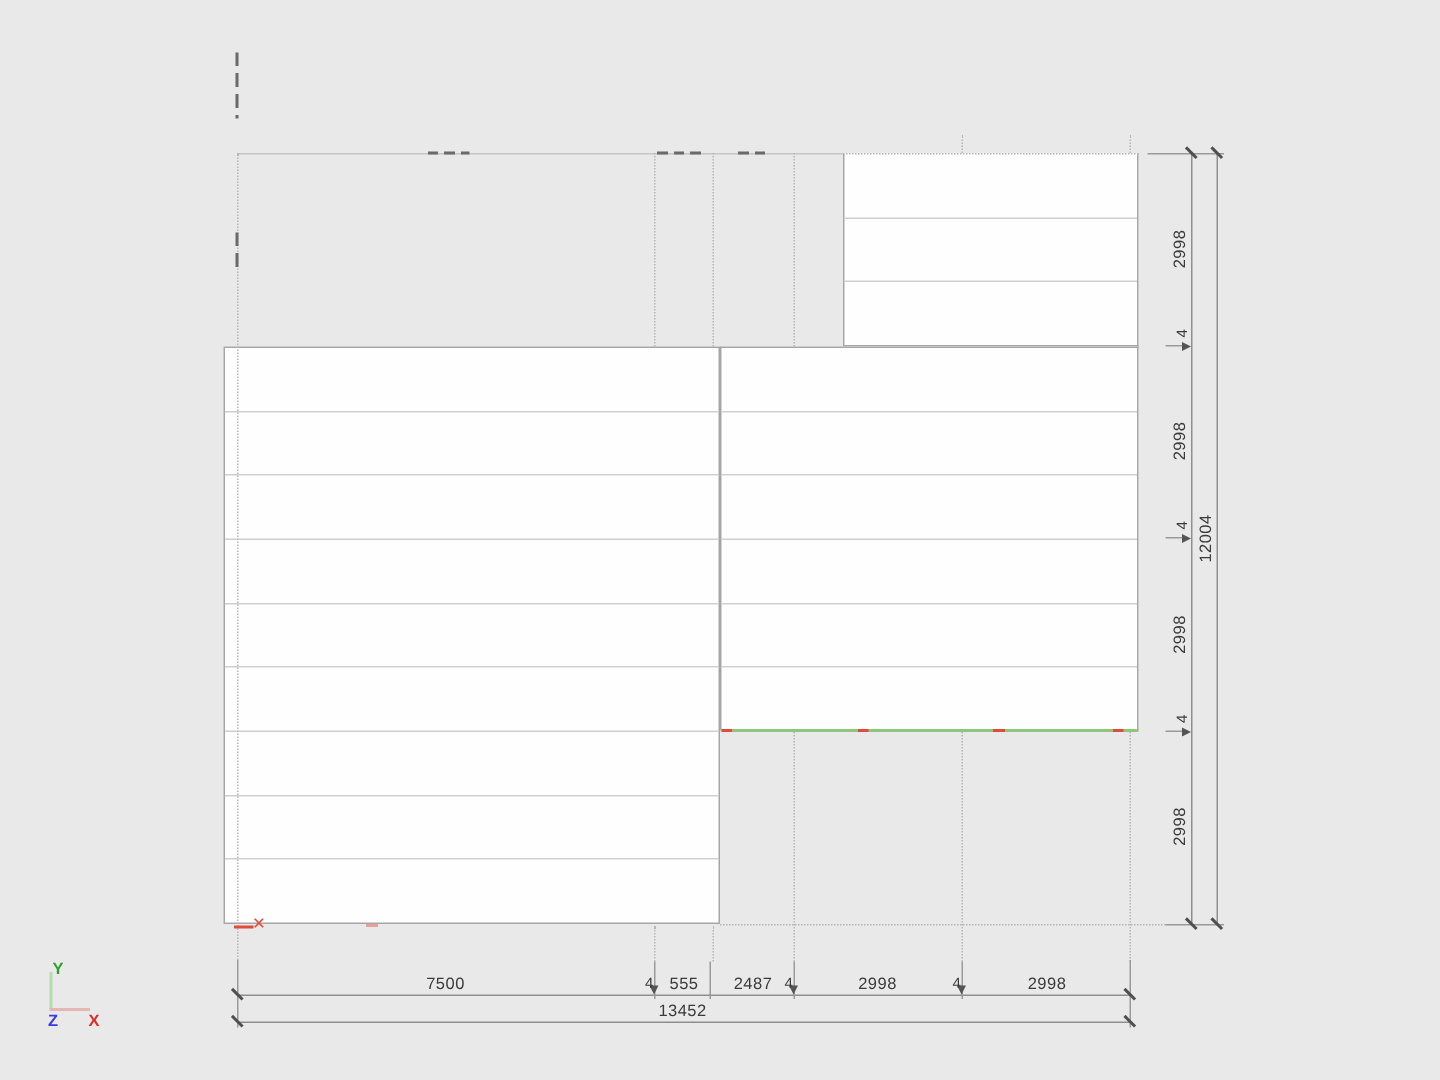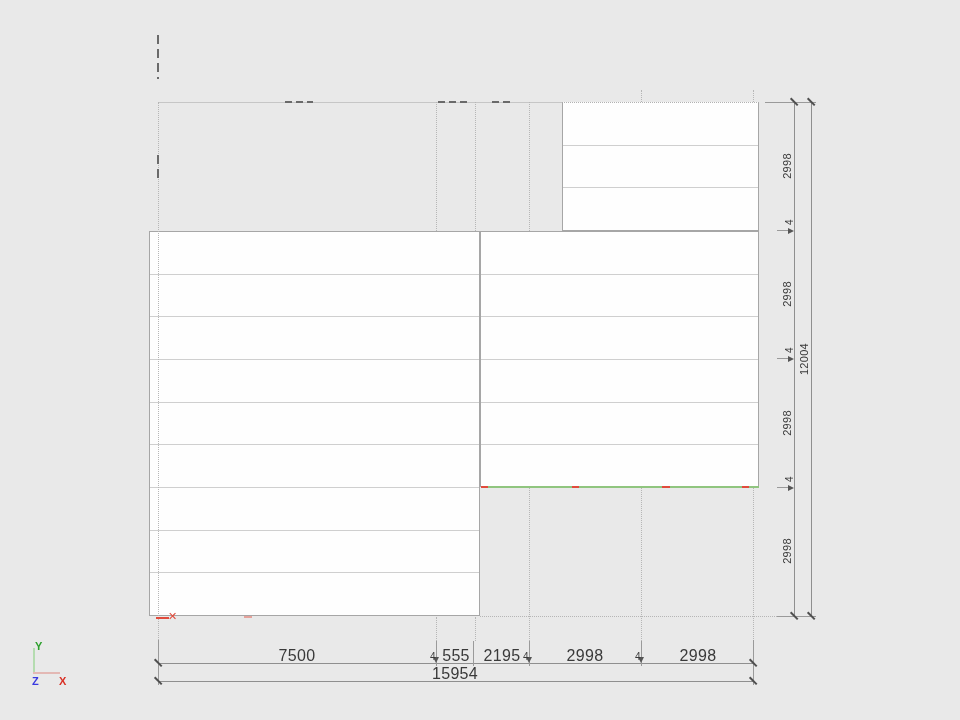--- a/index.html
+++ b/index.html
@@ -28,21 +28,21 @@
     background:repeating-linear-gradient(180deg,#6a6a6a 0 9px,rgba(0,0,0,0) 9px 14px);}
   .dash-h{position:absolute;height:2px;z-index:4;
     background:repeating-linear-gradient(90deg,#6a6a6a 0 7px,rgba(0,0,0,0) 7px 11px);}
   .tick{position:absolute;width:1.5px;height:10px;background:#4f4f4f;
     transform:translate(-50%,-50%) rotate(-45deg);z-index:6;}
   .arr-r{position:absolute;width:0;height:0;border-top:3px solid transparent;
     border-bottom:3px solid transparent;border-left:6px solid #555;z-index:6;}
   .arr-d{position:absolute;width:0;height:0;border-left:3px solid transparent;
     border-right:3px solid transparent;border-top:6px solid #555;z-index:6;}
   
-  .hlabel{position:absolute;transform:translate(-50%,-50%);font-size:16px;
+  .hlabel{position:absolute;transform:translate(-50%,-50%);font-size:11px;
     letter-spacing:.3px;white-space:nowrap;z-index:7;}
   .vlabel{position:absolute;transform:translate(-50%,-50%) rotate(-90deg);
     font-size:11px;letter-spacing:.3px;white-space:nowrap;z-index:7;}
   .small4{font-size:10px;}
   
   .green-edge{position:absolute;left:481px;top:486px;width:278px;height:2px;
     background:var(--green,#90c57f);z-index:3;}
   .redmark{position:absolute;height:2px;background:var(--red,#e14b3c);z-index:4;}
   .red-x{position:absolute;color:var(--red,#e14b3c);font-size:11px;line-height:11px;z-index:4;}
   
@@ -149,26 +149,26 @@
   <div class="arr-r" style="left:788px;top:484.5px;"></div>
 
   <div class="tick" style="left:794px;top:102px;"></div>
   <div class="tick" style="left:794px;top:616px;"></div>
   <div class="tick" style="left:811px;top:102px;"></div>
   <div class="tick" style="left:811px;top:616px;"></div>
 
   <span class="hlabel" style="left:297px;top:656px;">7500</span>
   <span class="hlabel small4" style="left:433px;top:656px;">4</span>
   <span class="hlabel" style="left:456px;top:656px;">555</span>
-  <span class="hlabel" style="left:502px;top:656px;">2195</span>
+  <span class="hlabel" style="left:502px;top:656px;">2487</span>
   <span class="hlabel small4" style="left:526px;top:656px;">4</span>
   <span class="hlabel" style="left:585px;top:656px;">2998</span>
   <span class="hlabel small4" style="left:638px;top:656px;">4</span>
   <span class="hlabel" style="left:698px;top:656px;">2998</span>
-  <span class="hlabel" style="left:455px;top:674px;">15954</span>
+  <span class="hlabel" style="left:455px;top:674px;">13452</span>
 
   <span class="vlabel" style="left:787px;top:166px;">2998</span>
   <span class="vlabel small4" style="left:789px;top:222px;">4</span>
   <span class="vlabel" style="left:787px;top:294px;">2998</span>
   <span class="vlabel small4" style="left:789px;top:350px;">4</span>
   <span class="vlabel" style="left:787px;top:423px;">2998</span>
   <span class="vlabel small4" style="left:789px;top:479px;">4</span>
   <span class="vlabel" style="left:787px;top:551px;">2998</span>
   <span class="vlabel" style="left:804px;top:359px;">12004</span>
 

